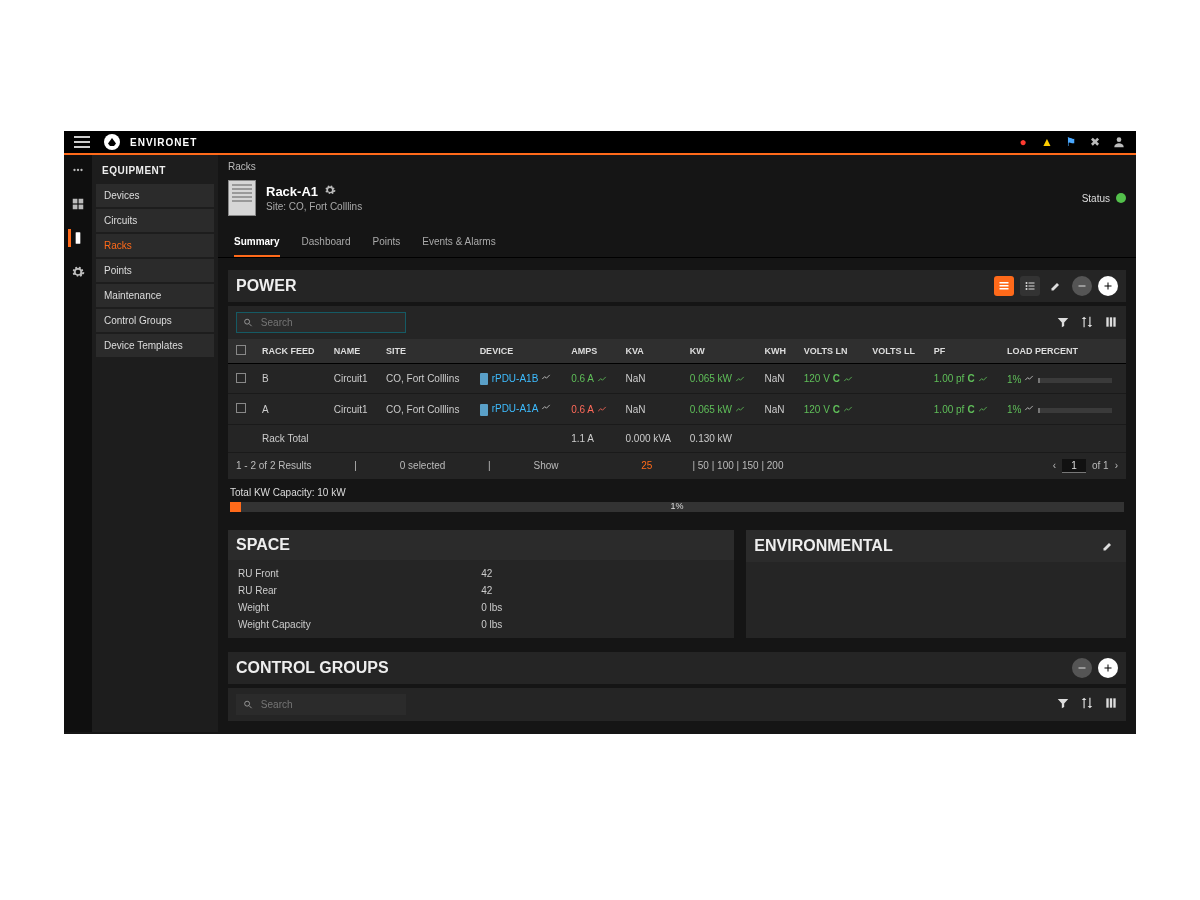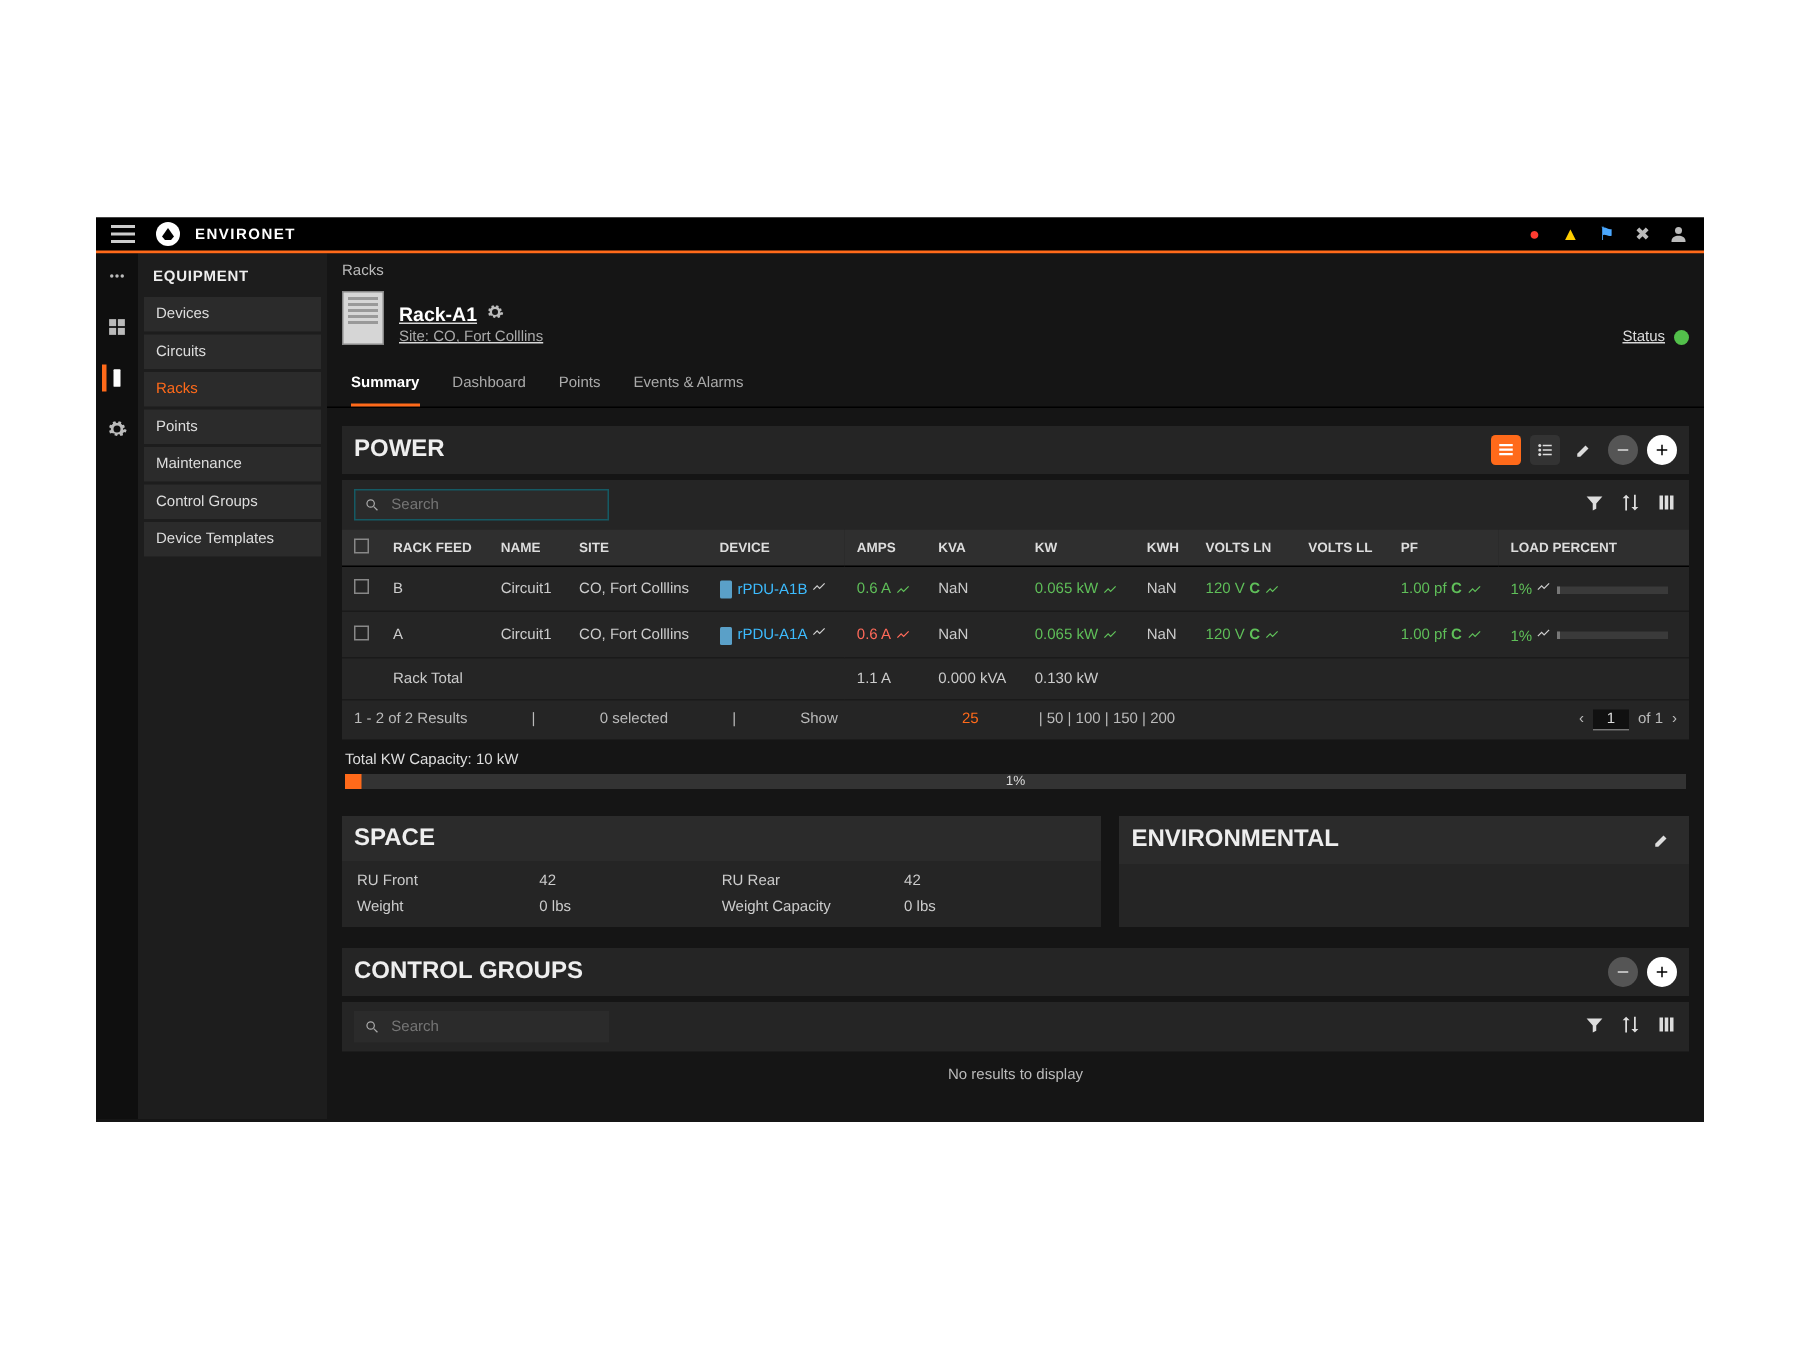--- a/index.html
+++ b/index.html
@@ -13,21 +13,21 @@
     --orange:#ff6a1a;
     --blue:#3dbcff;
     --green:#53c04b;
     --amp-green:#5fbf59;
     --red:#ff4c4c;
     --border:#3a3a3a;
   }
   *{box-sizing:border-box;font-family:Arial,Helvetica,sans-serif;}
   body{margin:0;background:#ffffff;}
   .frame{position:relative;width:1200px;height:900px;margin:0 auto;background:#fff;overflow:hidden;}
-  .app{position:absolute;left:64px;top:145px;width:1072px;height:603px;background:var(--bg);color:var(--text);font-size:11px;}
+  .app{position:absolute;left:64px;top:131px;width:1072px;height:603px;background:var(--bg);color:var(--text);font-size:11px;}
 
   
   .topbar{height:24px;background:#000;display:flex;align-items:center;padding:0 10px;border-bottom:2px solid var(--orange);}
   .hamburger{width:16px;height:12px;display:flex;flex-direction:column;justify-content:space-between;cursor:pointer;}
   .hamburger span{height:2px;background:#ccc;}
   .logo-dot{width:16px;height:16px;border-radius:50%;background:#fff;margin:0 10px 0 14px;display:flex;align-items:center;justify-content:center;}
   .logo-dot::after{content:"";width:8px;height:8px;background:#000;clip-path:polygon(50% 0,100% 70%,75% 100%,25% 100%,0 70%);} 
   .brand{font-weight:bold;letter-spacing:1px;color:#fff;font-size:10px;}
   .top-right{margin-left:auto;display:flex;align-items:center;gap:10px;}
   .ic{width:14px;height:14px;display:inline-flex;align-items:center;justify-content:center;font-size:12px;}
@@ -41,21 +41,21 @@
   .rail svg{width:14px;height:14px;}
 
   .sidebar{width:126px;background:var(--bg-2);padding:6px 4px;}
   .sidebar h4{margin:4px 6px 8px;color:#eee;font-size:10px;font-weight:bold;letter-spacing:0.5px;}
   .nav-item{background:var(--bg-4);margin:2px 0;padding:6px 8px;font-size:10px;color:#ddd;cursor:pointer;}
   .nav-item.active{color:var(--orange);}
 
   .main{flex:1;background:var(--bg);overflow:auto;padding:0 0 0 0;}
   .crumb{color:#bbb;font-size:10px;padding:6px 10px;}
 
-  .header-card{display:flex;align-items:flex-end;padding:2px 10px 10px;text-decoration:underline;}
+  .header-card{display:flex;align-items:center;padding:2px 10px 10px;}
   .rack-thumb{width:28px;height:36px;background:#d6d6d6;margin-right:10px;border:1px solid #888;display:flex;flex-direction:column;gap:2px;padding:3px;}
   .rack-thumb span{height:2px;background:#999;}
   .rack-title{font-weight:bold;color:#fff;font-size:13px;display:flex;align-items:center;gap:6px;}
   .rack-sub{color:#aaa;font-size:10px;margin-top:2px;}
   .status-wrap{margin-left:auto;display:flex;align-items:center;gap:6px;color:#ddd;font-size:10px;}
   .status-dot{width:10px;height:10px;border-radius:50%;background:var(--green);}
 
   .tabs{display:flex;gap:22px;padding:4px 16px 0;border-bottom:1px solid #000;}
   .tab{padding:6px 0 8px;font-size:10px;color:#aaa;cursor:pointer;}
   .tab.active{color:#fff;font-weight:bold;border-bottom:2px solid var(--orange);}
@@ -97,21 +97,21 @@
 
   .cap-row{padding:8px 2px 4px;color:#ddd;font-size:10px;}
   .cap-bar{position:relative;height:10px;background:var(--bg-5);margin-top:4px;}
   .cap-fill{position:absolute;left:0;top:0;bottom:0;width:1.2%;background:var(--orange);}
   .cap-label{position:absolute;left:50%;top:-1px;transform:translateX(-50%);font-size:9px;color:#ddd;}
 
   .two-col{display:flex;gap:12px;margin:14px 10px;}
   .card{flex:1;background:var(--bg-3);}
   .card .panel-head{background:var(--bg-4);}
   .card-body{padding:8px 10px;color:#ccc;font-size:10px;}
-  .kv-grid{display:grid;grid-template-columns:1fr 1fr 1fr 1fr;row-gap:6px;}
+  .kv-grid{display:grid;grid-template-columns:1fr 1fr;row-gap:6px;}
   .no-results{text-align:center;color:#bbb;font-size:10px;padding:10px 0;}
 
   svg{fill:currentColor;}
 </style>
 </head>
 <body>
 
 <div class="frame">
   <div class="app">
 

